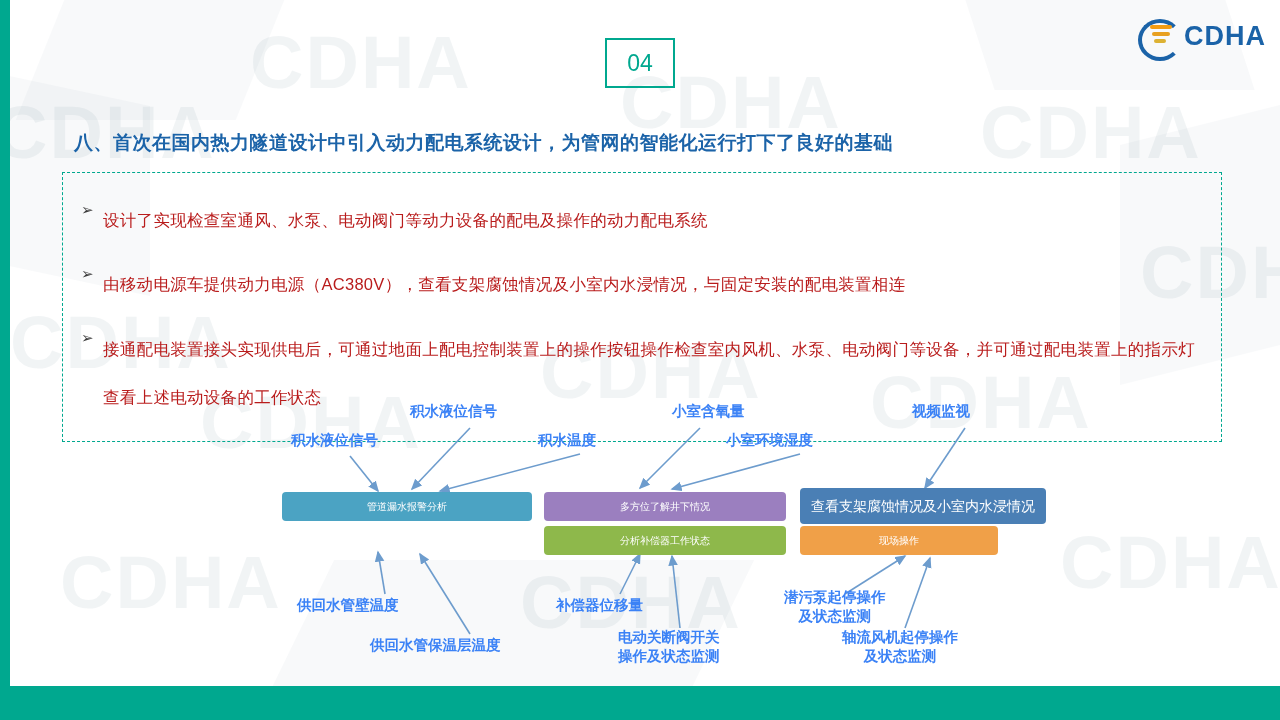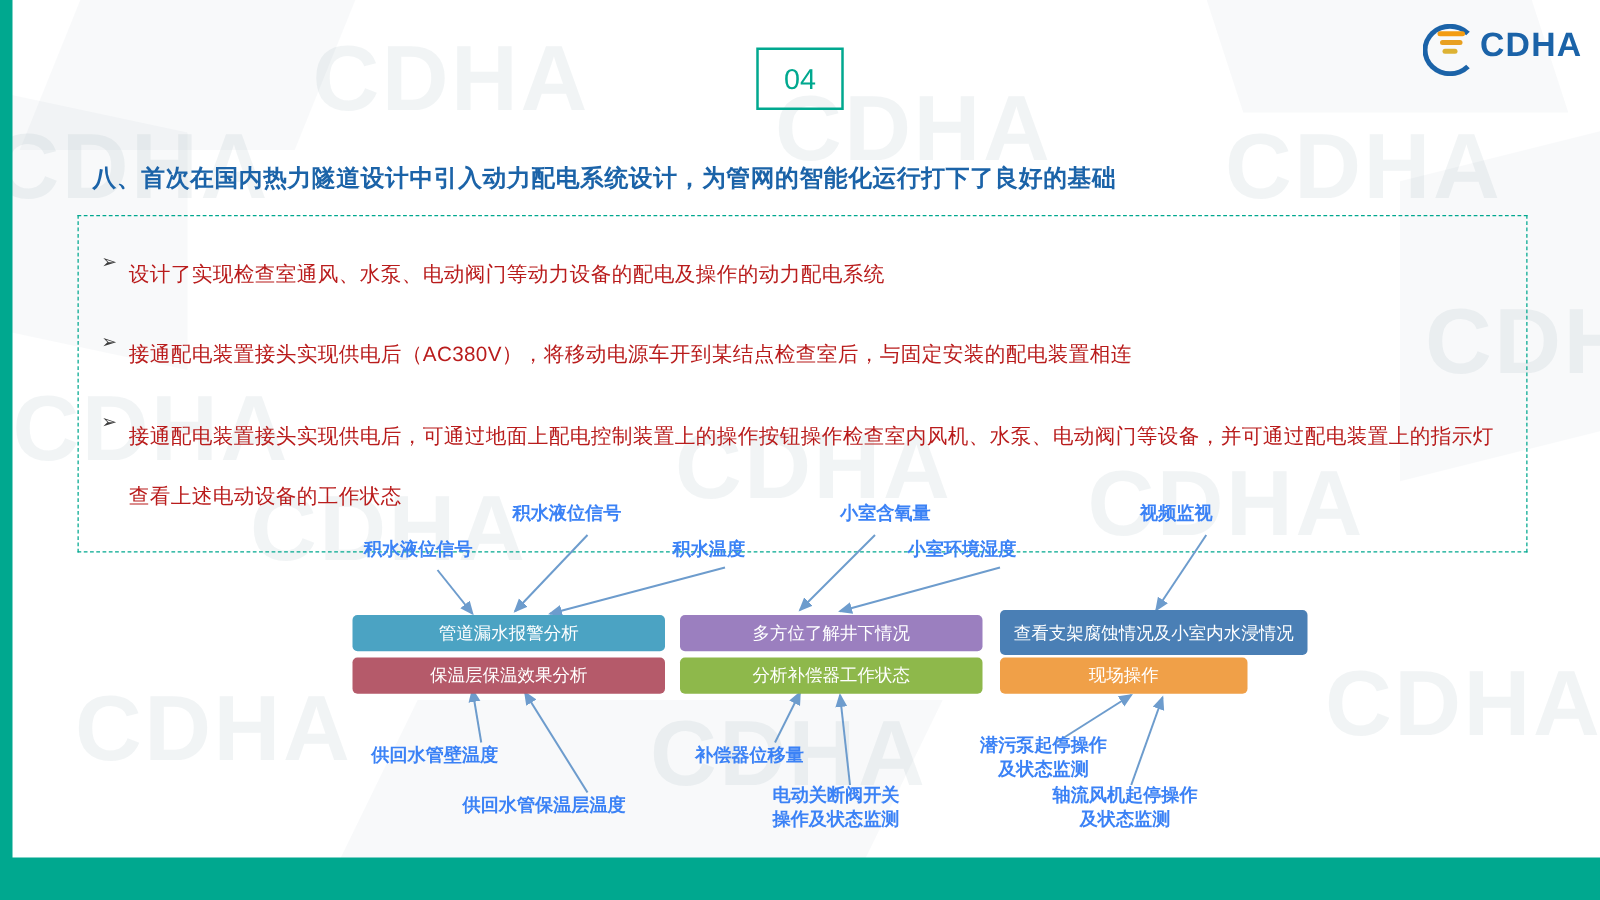--- a/index.html
+++ b/index.html
@@ -176,21 +176,21 @@
     font-weight: bold;
     color: #3b82f6;
     white-space: nowrap;
     line-height: 19px;
     text-align: center;
   }
   .dbox {
     position: absolute;
     border-radius: 4px;
     color: #ffffff;
-    font-size: 14px;
+    font-size: 10px;
     display: flex;
     align-items: center;
     justify-content: center;
     text-align: center;
     line-height: 19px;
     box-sizing: border-box;
     padding: 2px 4px;
   }
 </style>
 </head>
@@ -235,21 +235,21 @@
 
 <div class="sec-heading">八、首次在国内热力隧道设计中引入动力配电系统设计，为管网的智能化运行打下了良好的基础</div>
 
 <div class="bullets">
   <div class="bullet-row">
     <span class="bullet-mark">➢</span>
     <span class="bullet-text">设计了实现检查室通风、水泵、电动阀门等动力设备的配电及操作的动力配电系统</span>
   </div>
   <div class="bullet-row">
     <span class="bullet-mark">➢</span>
-    <span class="bullet-text">接通配电装置接头实现供电后（AC380V），将移动电源车开到某结点检查室后，与固定安装的配电装置相连</span>
+    <span class="bullet-text">由移动电源车提供动力电源（AC380V），查看支架腐蚀情况及小室内水浸情况，与固定安装的配电装置相连</span>
   </div>
   <div class="bullet-row">
     <span class="bullet-mark">➢</span>
     <span class="bullet-text two-line">接通配电装置接头实现供电后，可通过地面上配电控制装置上的操作按钮操作检查室内风机、水泵、电动阀门等设备，并可通过配电装置上的指示灯查看上述电动设备的工作状态</span>
   </div>
 </div>
 
 <div class="diagram">
 
   <svg width="1280" height="290">
@@ -280,21 +280,20 @@
   <div class="dlabel" style="left:672px;top:6px;">小室含氧量</div>
   <div class="dlabel" style="left:912px;top:6px;">视频监视</div>
   <div class="dlabel" style="left:291px;top:35px;">积水液位信号</div>
   <div class="dlabel" style="left:538px;top:35px;">积水温度</div>
   <div class="dlabel" style="left:726px;top:35px;">小室环境湿度</div>
 
   <div class="dbox" style="left:282px;top:96px;width:250px;height:29px;background:#4ba3c3;">管道漏水报警分析</div>
   <div class="dbox" style="left:800px;top:92px;width:246px;height:36px;background:#4a7fb5;font-size:14px;">查看支架腐蚀情况及小室内水浸情况</div>
   <div class="dbox" style="left:544px;top:96px;width:242px;height:29px;background:#9b7fbf;">多方位了解井下情况</div>
 
-  <div class="dbox" style="left:282px;top:130px;width:250px;height:29px;background:#b55a6a;">保温层保温效果分析</div>
   <div class="dbox" style="left:544px;top:130px;width:242px;height:29px;background:#8eb84b;">分析补偿器工作状态</div>
   <div class="dbox" style="left:800px;top:130px;width:198px;height:29px;background:#f0a048;">现场操作</div>
 
   <div class="dlabel" style="left:297px;top:200px;">供回水管壁温度</div>
   <div class="dlabel" style="left:370px;top:240px;">供回水管保温层温度</div>
   <div class="dlabel" style="left:556px;top:200px;">补偿器位移量</div>
   <div class="dlabel" style="left:618px;top:232px;white-space:pre-line;">电动关断阀开关
 操作及状态监测</div>
   <div class="dlabel" style="left:784px;top:192px;white-space:pre-line;">潜污泵起停操作
 及状态监测</div>

